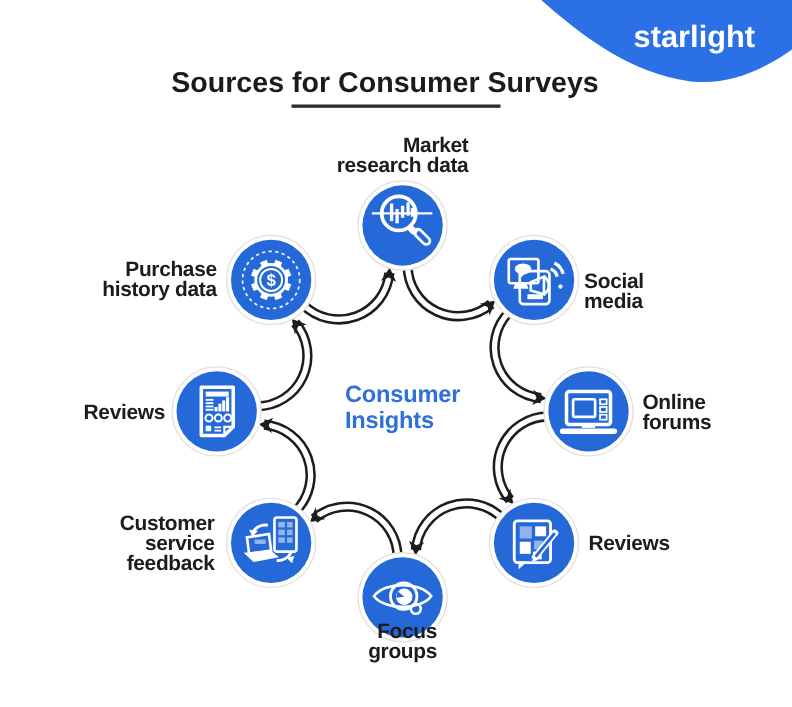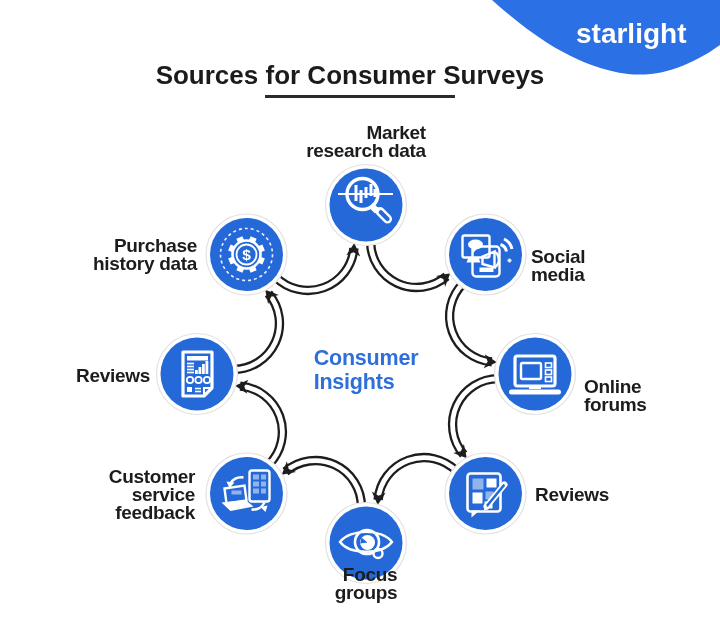--- a/index.html
+++ b/index.html
@@ -212,18 +212,18 @@
 </g>
 
 </svg>
 <div id="title">Sources for Consumer Surveys</div>
 <div id="underline"></div>
 <div id="starlight">starlight</div>
 <div id="center-label">Consumer<br>Insights</div>
 
 <div class="lbl ctr" style="left:366px;top:124px;">Market<br>research data</div>
 <div class="lbl" style="left:531px;top:248px;">Social<br>media</div>
-<div class="lbl" style="left:584px;top:378px;">Online<br>forums</div>
+<div class="lbl" style="left:584px;top:358px;">Online<br>forums</div>
 <div class="lbl" style="left:535px;top:486px;">Reviews</div>
 <div class="lbl ctr" style="left:366px;top:566px;">Focus<br>groups</div>
 <div class="lbl ctr" style="left:152px;top:468px;">Customer<br>service<br>feedback</div>
 <div class="lbl" style="left:76px;top:367px;">Reviews</div>
 <div class="lbl ctr" style="left:145px;top:237px;">Purchase<br>history data</div>
 
 </body></html>

